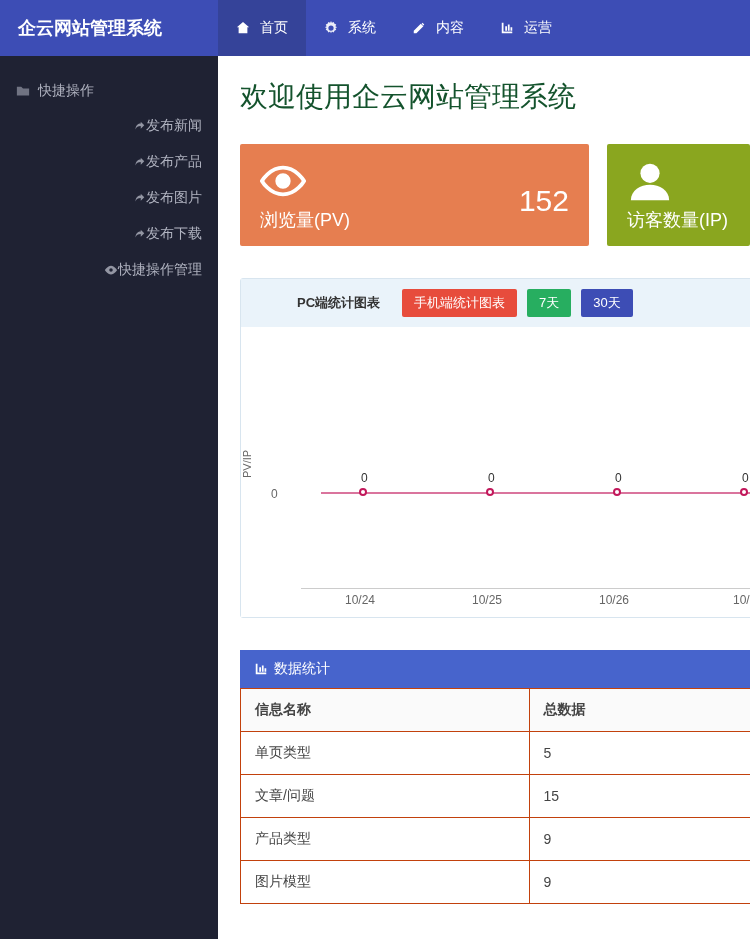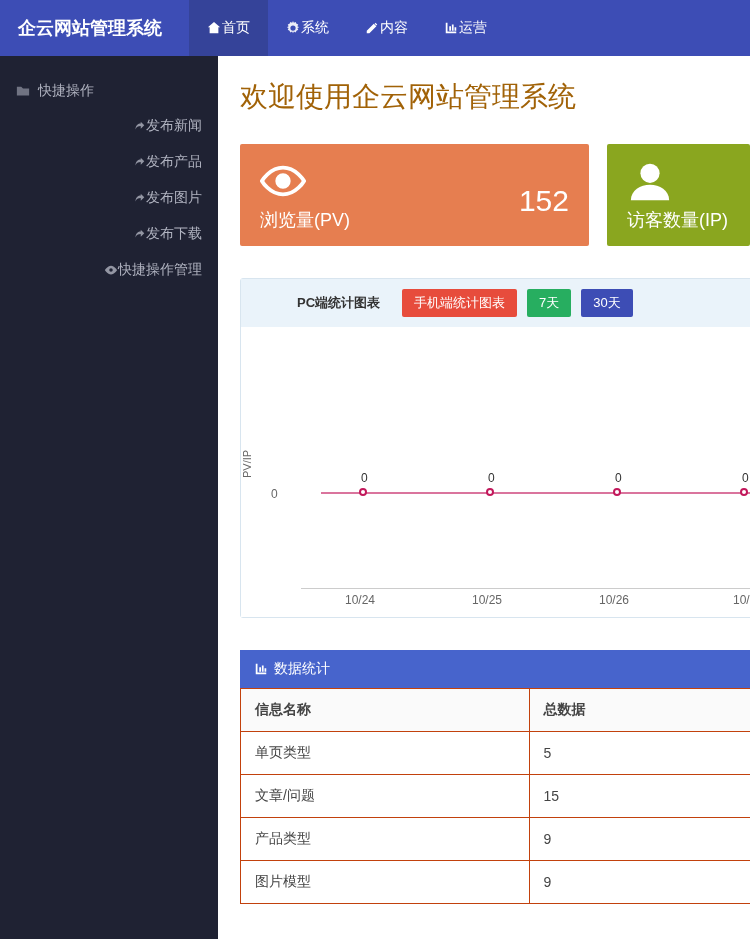--- a/index.html
+++ b/index.html
@@ -1,32 +1,32 @@
 <!DOCTYPE html>
 <html><head>
 <meta charset="utf-8">
 <style>
 * { margin: 0; padding: 0; box-sizing: border-box; }
 body { font-family: "Microsoft YaHei", Arial, sans-serif; background: #fff; width: 750px; height: 939px; overflow: hidden; }
 
 .top-header { background: #3d4db5; height: 56px; display: flex; align-items: center; color: #fff; }
-.brand { font-size: 18px; font-weight: bold; padding: 0 18px; width: 189px; }
+.brand { font-size: 18px; font-weight: bold; padding: 0 18px; width: 218px; }
 .top-nav { display: flex; height: 100%; }
-.top-nav-item { padding: 0 18px; display: flex; align-items: center; gap: 1px; cursor: pointer; font-size: 14px; }
+.top-nav-item { padding: 0 18px; display: flex; align-items: center; gap: 10px; cursor: pointer; font-size: 14px; }
 .top-nav-item.active { background: #354399; }
 .top-nav-item svg { width: 14px; height: 14px; }
 
 .body-wrap { display: flex; height: calc(100% - 56px); }
 .sidebar { width: 218px; background: #1f2233; color: #b0b3c0; padding-top: 18px; font-size: 14px; }
 .side-group { padding: 8px 16px; display: flex; align-items: center; gap: 8px; }
 .side-item { padding: 9px 16px 9px 34px; display: flex; align-items: center; gap: 0; cursor: pointer; justify-content: flex-end; }
 .side-item svg, .side-group svg { width: 14px; height: 14px; opacity: 0.8; }
 
 .main { flex: 1; padding: 22px 0 0 22px; overflow: hidden; }
-.page-title { font-size: 28px; font-weight: normal; color: #a16207; margin-bottom: 28px; }
+.page-title { font-size: 28px; font-weight: normal; color: #14532d; margin-bottom: 28px; }
 
 .cards { display: flex; gap: 18px; margin-bottom: 32px; }
 .card { color: #fff; padding: 14px 20px 14px 20px; border-radius: 2px; position: relative; }
 .card-1 { background: #e67e50; width: 370px; }
 .card-2 { background: #8aa61f; width: 150px; }
 .card .count { font-size: 30px; position: absolute; right: 20px; top: 40px; }
 .card .label { font-size: 18px; }
 .card .big-icon { width: 46px; height: 46px; }
 
 .chart-panel { border: 1px solid #d8e5ef; background: #eaf3fa; border-radius: 3px; width: 520px; }

